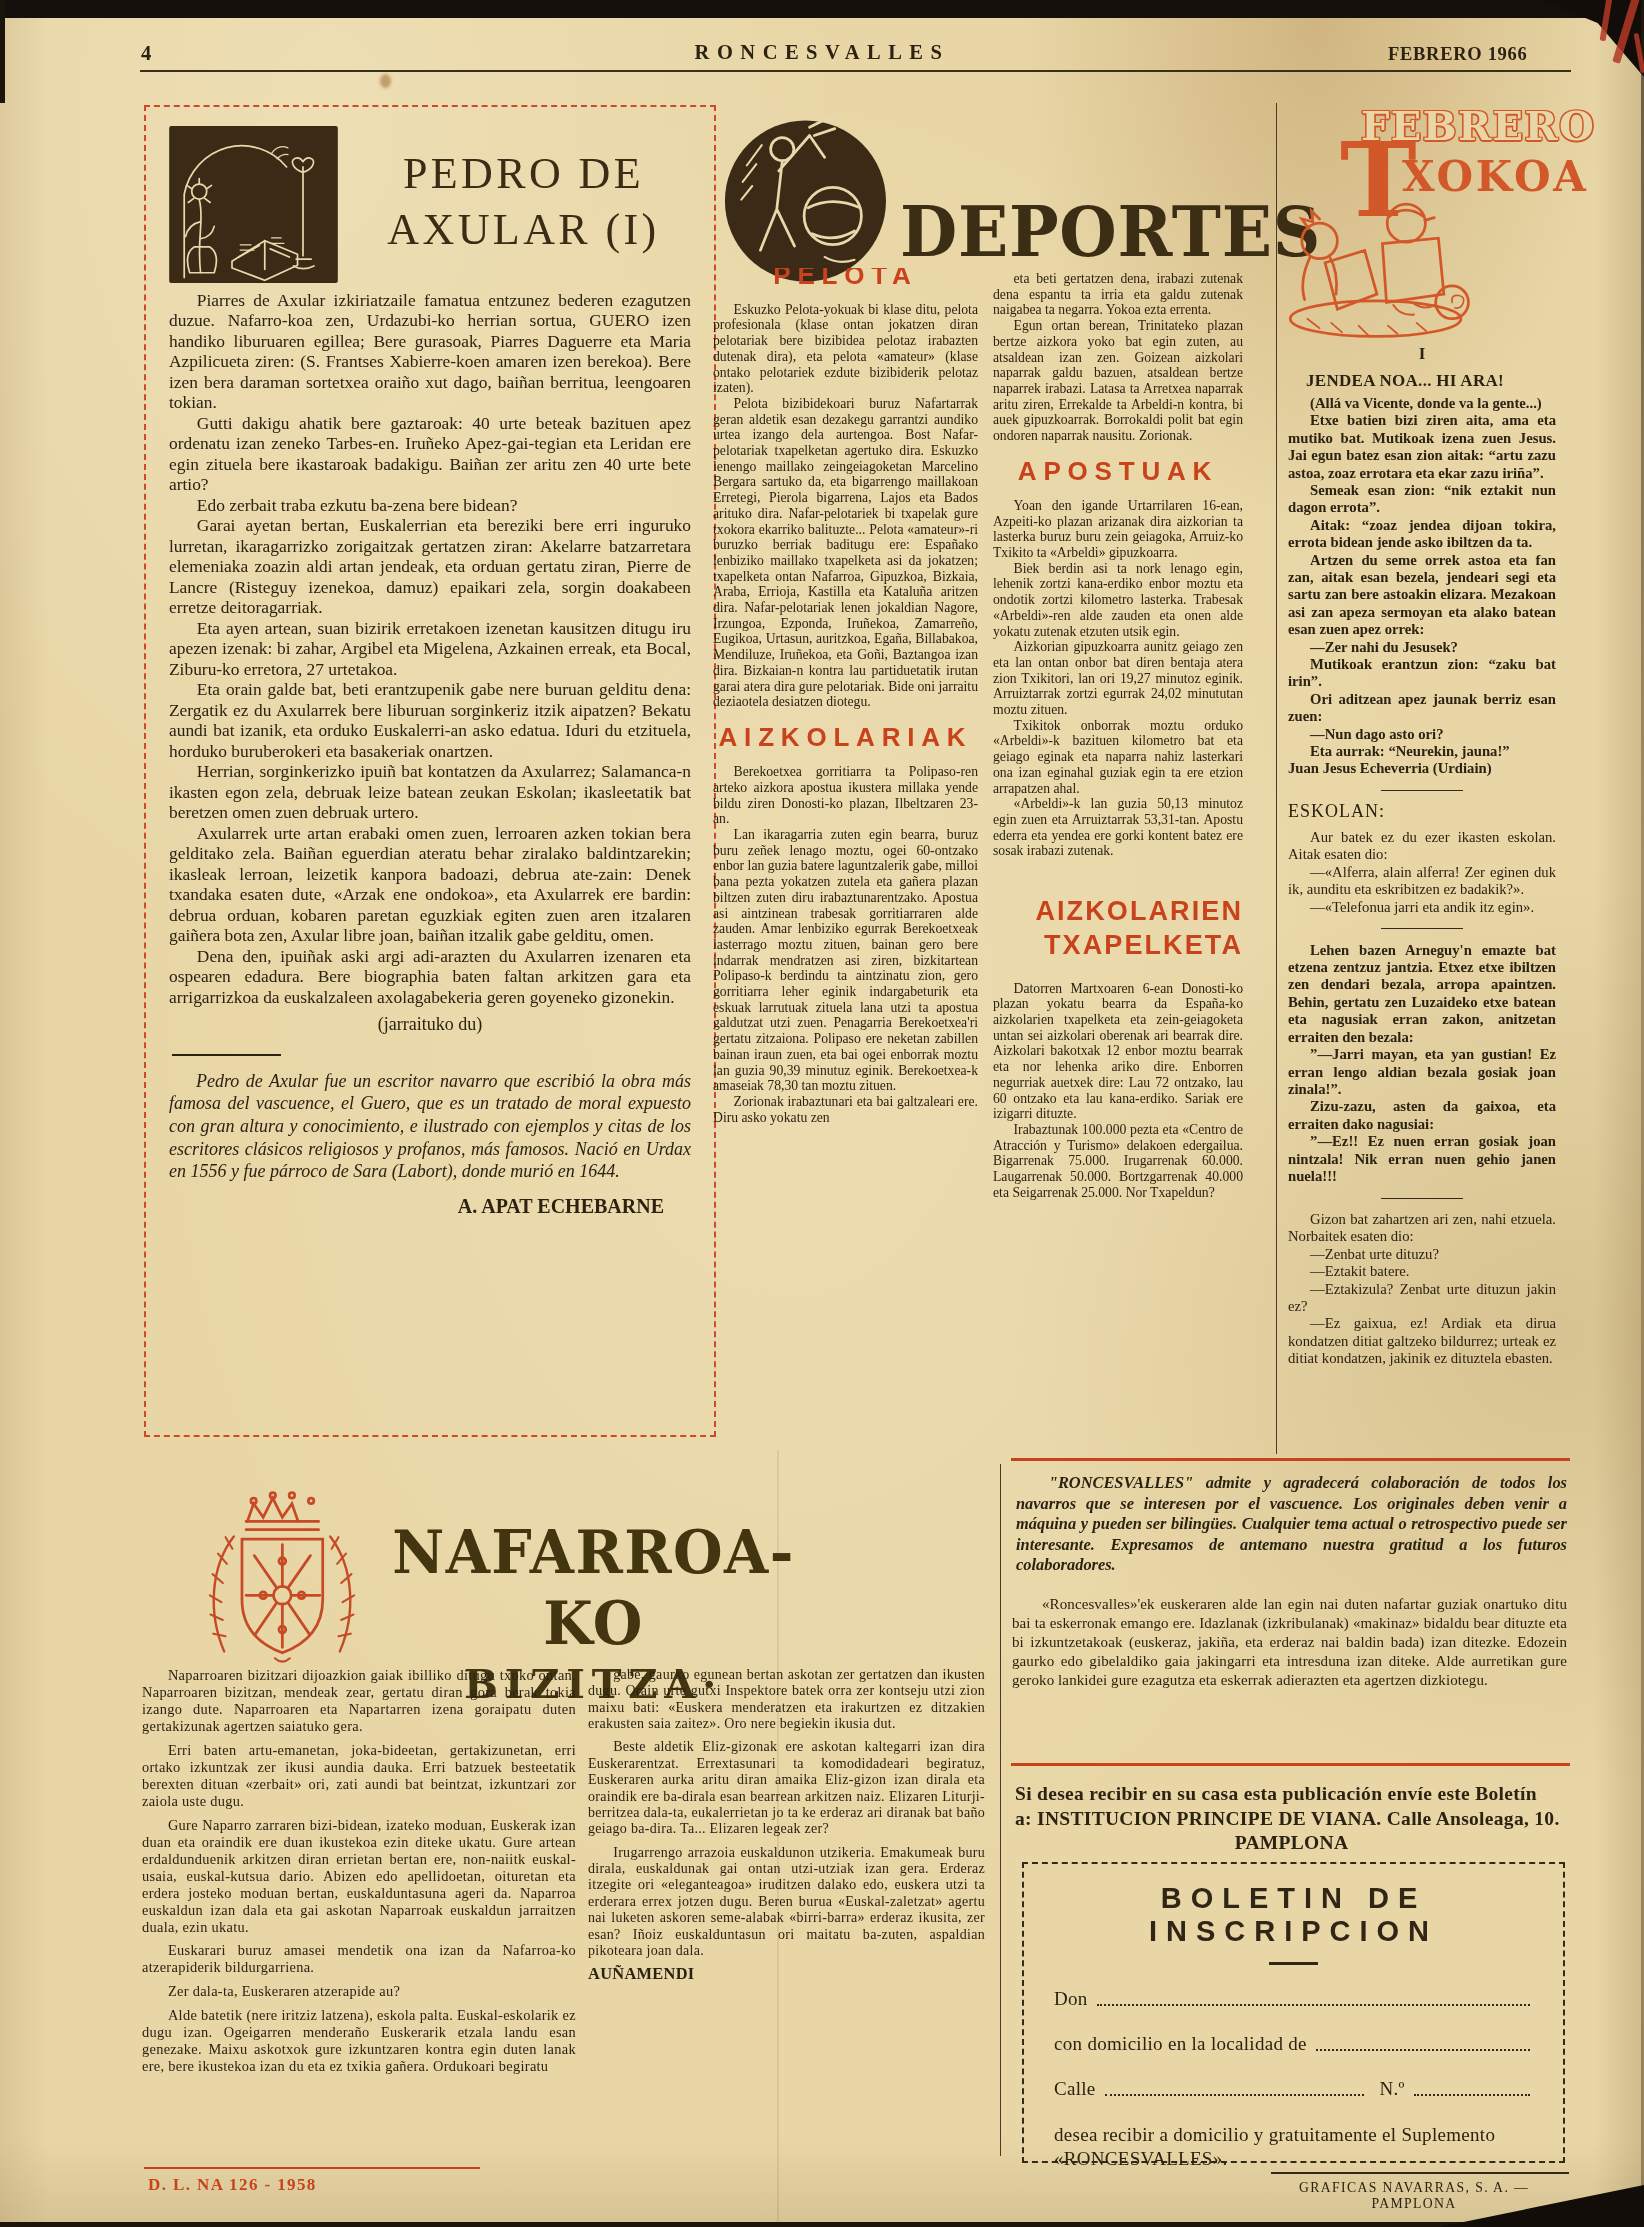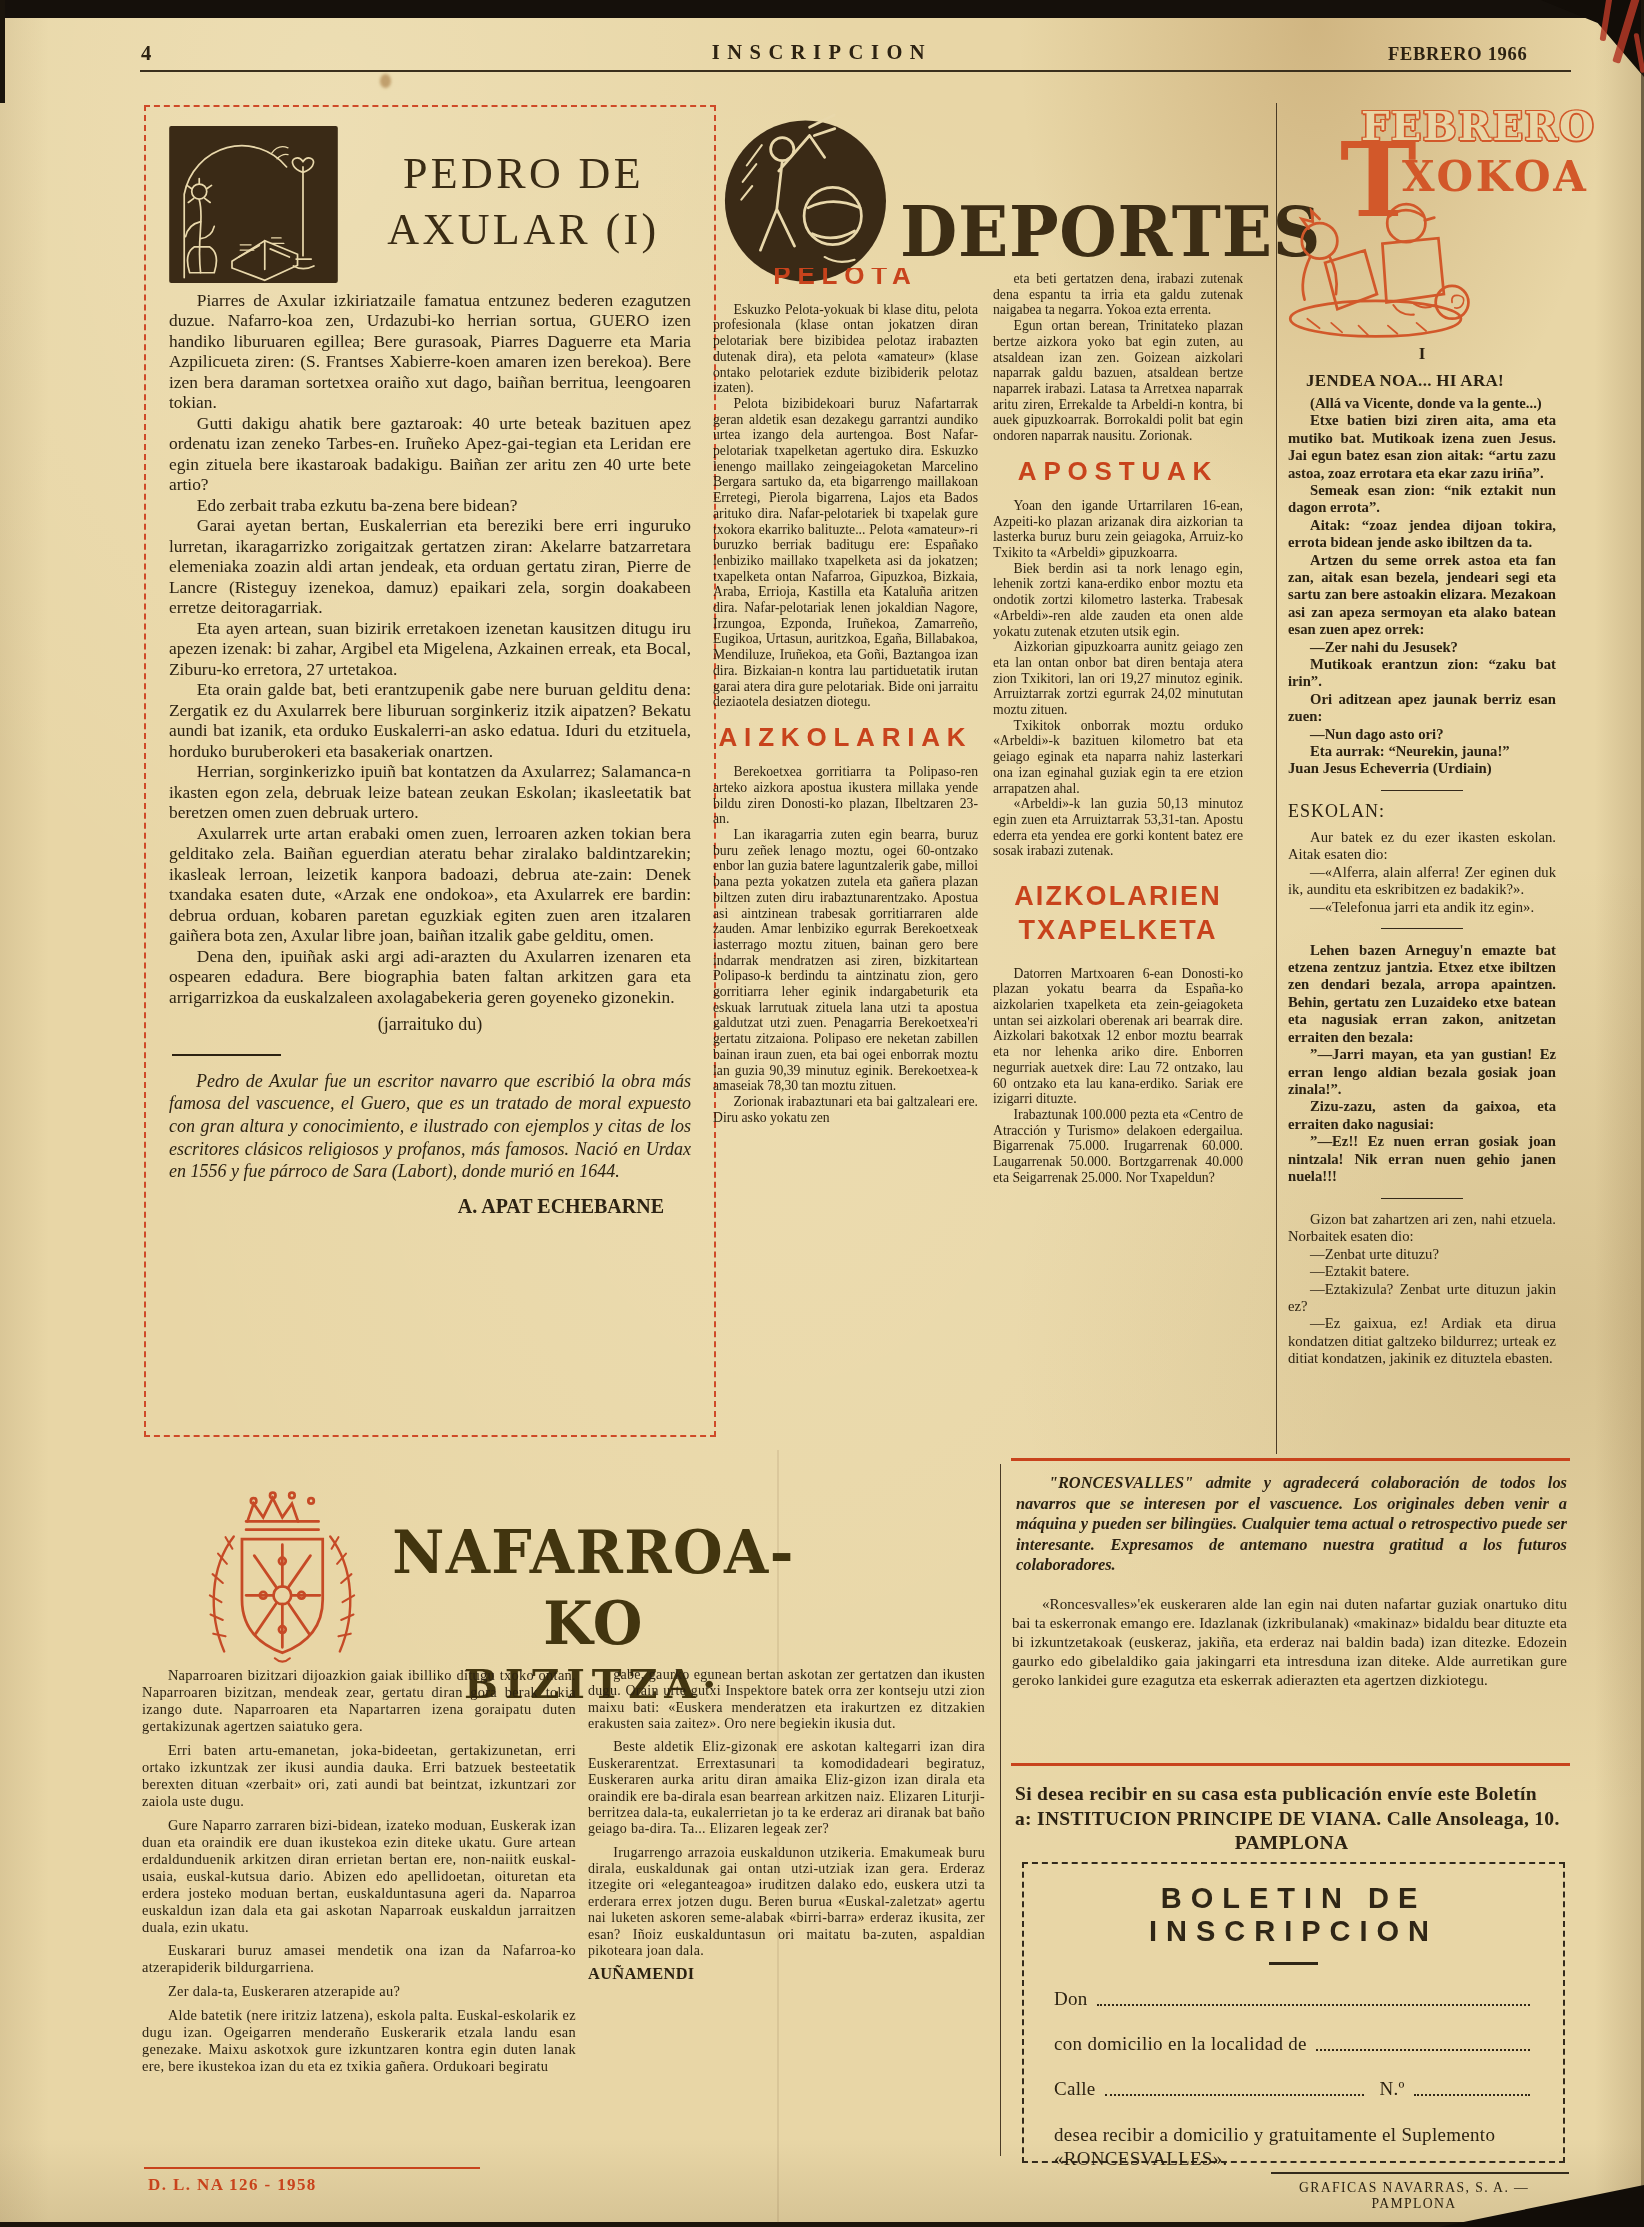--- a/index.html
+++ b/index.html
@@ -54,21 +54,21 @@
   #dep-logo{left:722px;top:100px;width:171px;height:202px;}
   #dep-title{left:900px;top:193px;width:356px;font-size:66px;font-weight:700;color:#3c2d15;
     font-family:"DejaVu Serif","Liberation Serif",serif;letter-spacing:0.7px;transform:scaleY(1.05);}
   .midcol{overflow:hidden;font-size:13.7px;line-height:15.7px;text-align:justify;}
   .midcol .fi-p{text-indent:1.5em;}
   #mid1{left:713px;top:268px;width:265px;height:1171px;}
   #mid2{left:993px;top:271px;width:250px;height:1168px;}
   .midcol .fi-h{font-family:"Liberation Sans",sans-serif;font-weight:700;color:#c8431c;
     text-align:center;font-size:26px;letter-spacing:6.8px;text-indent:0;margin:20.5px 0 18px;}
   .midcol .fi-h2{font-family:"Liberation Sans",sans-serif;font-weight:700;color:#c8431c;
-    text-align:center;font-size:27px;letter-spacing:2.1px;line-height:1.25;text-indent:0;margin:21px 0 18px;}
+    text-align:right;font-size:27px;letter-spacing:2.1px;line-height:1.25;text-indent:0;margin:36px 0 18px;}
   #mid1 .fi-h:first-child{margin-top:0;}
   #vline1{left:1276px;top:103px;width:1.4px;height:1351px;background:#4a3b26;}
 
   
   #au-logo{left:1280px;top:101px;width:287px;height:241px;}
   .au-l1{position:absolute;left:81px;top:1.4px;font-size:40px;font-weight:700;letter-spacing:1.4px;
     font-family:"DejaVu Serif",serif;color:#e8d6a6;
     text-shadow:-1.4px -1.4px 0 #d2582a,1.4px -1.4px 0 #d2582a,-1.4px 1.4px 0 #d2582a,1.4px 1.4px 0 #d2582a,0 2.1px 0 #d2582a;}
   .au-t{position:absolute;left:60px;top:27px;font-size:103px;line-height:103px;font-weight:700;color:#d2582a;font-family:"DejaVu Serif",serif;}
   .au-l2{position:absolute;left:122px;top:51px;font-size:42px;font-weight:700;letter-spacing:2.7px;color:#d2582a;font-family:"DejaVu Serif",serif;}
@@ -134,21 +134,21 @@
   <div class="abs" id="bar-bottom"></div>
   <div class="abs" id="corner-br"></div>
   <div class="abs red-mark" id="rm1"></div>
   <div class="abs red-mark" id="rm2"></div>
   <div class="abs red-mark" id="rm3"></div>
   <div class="abs stain" id="st1"></div>
   <div class="abs stain" id="st2"></div>
   <div class="abs" id="fold"></div>
 
   <div class="abs" id="hdr-num">4</div>
-  <div class="abs" id="hdr-title">INSCRIPCION</div>
+  <div class="abs" id="hdr-title">RONCESVALLES</div>
   <div class="abs" id="hdr-date">FEBRERO 1966</div>
   <div class="abs" id="hdr-rule"></div>
 
   <div class="abs" id="ax-box">
     <div class="ax-head">
       <div id="ax-wood">
         <svg viewBox="0 0 247 230" width="169" height="157">
           <rect x="0" y="0" width="247" height="230" rx="3" fill="#3a2a16"></rect>
           <g stroke="#e9d8ab" stroke-width="2.5" fill="none" stroke-linecap="round">
             <path d="M22,222 V100 a86,88 0 0 1 150,-40"></path>

